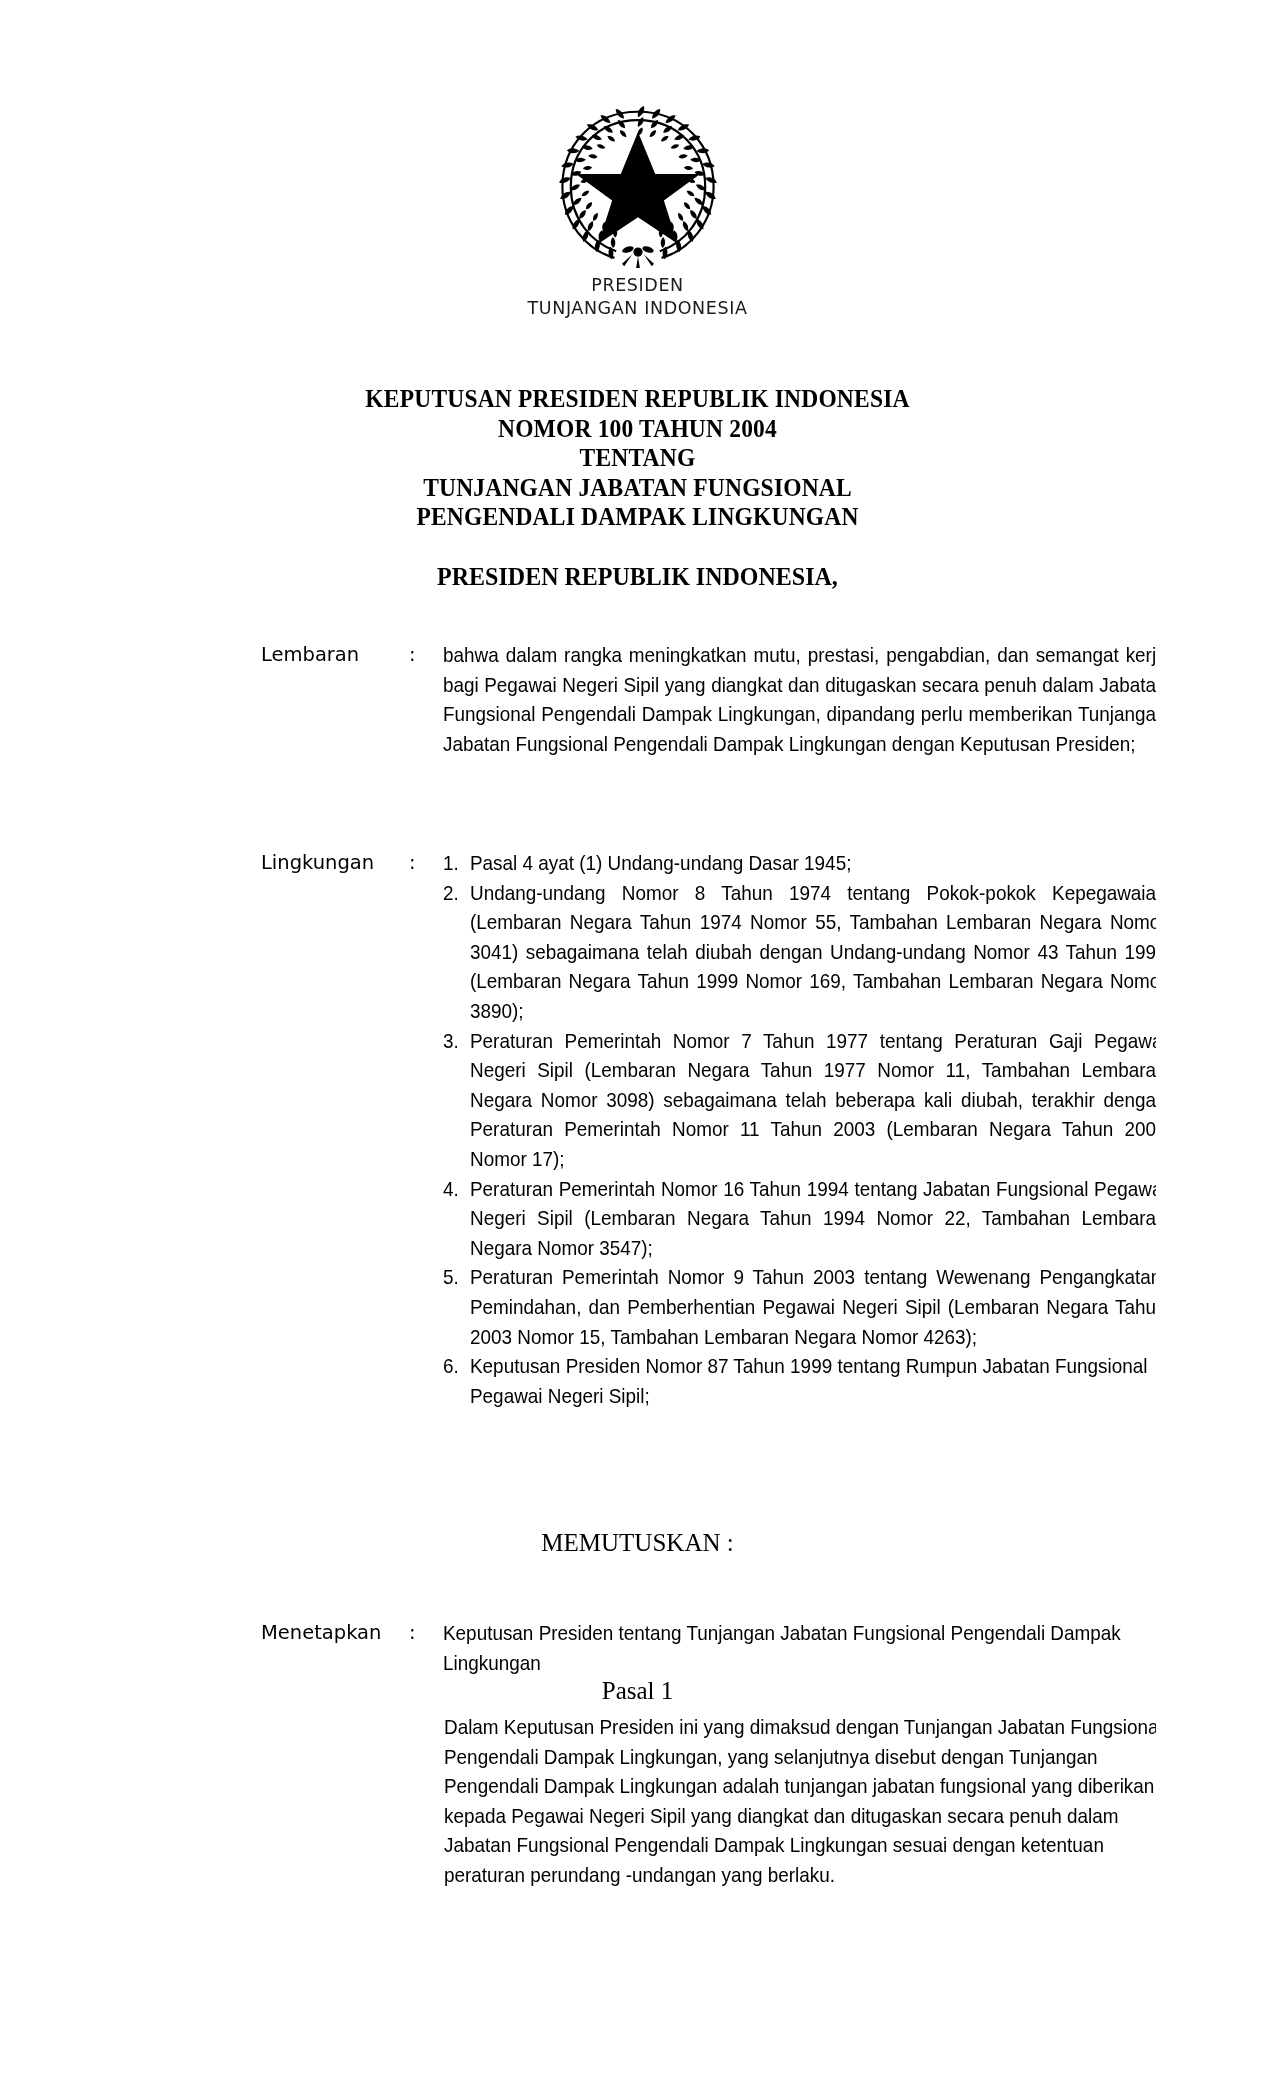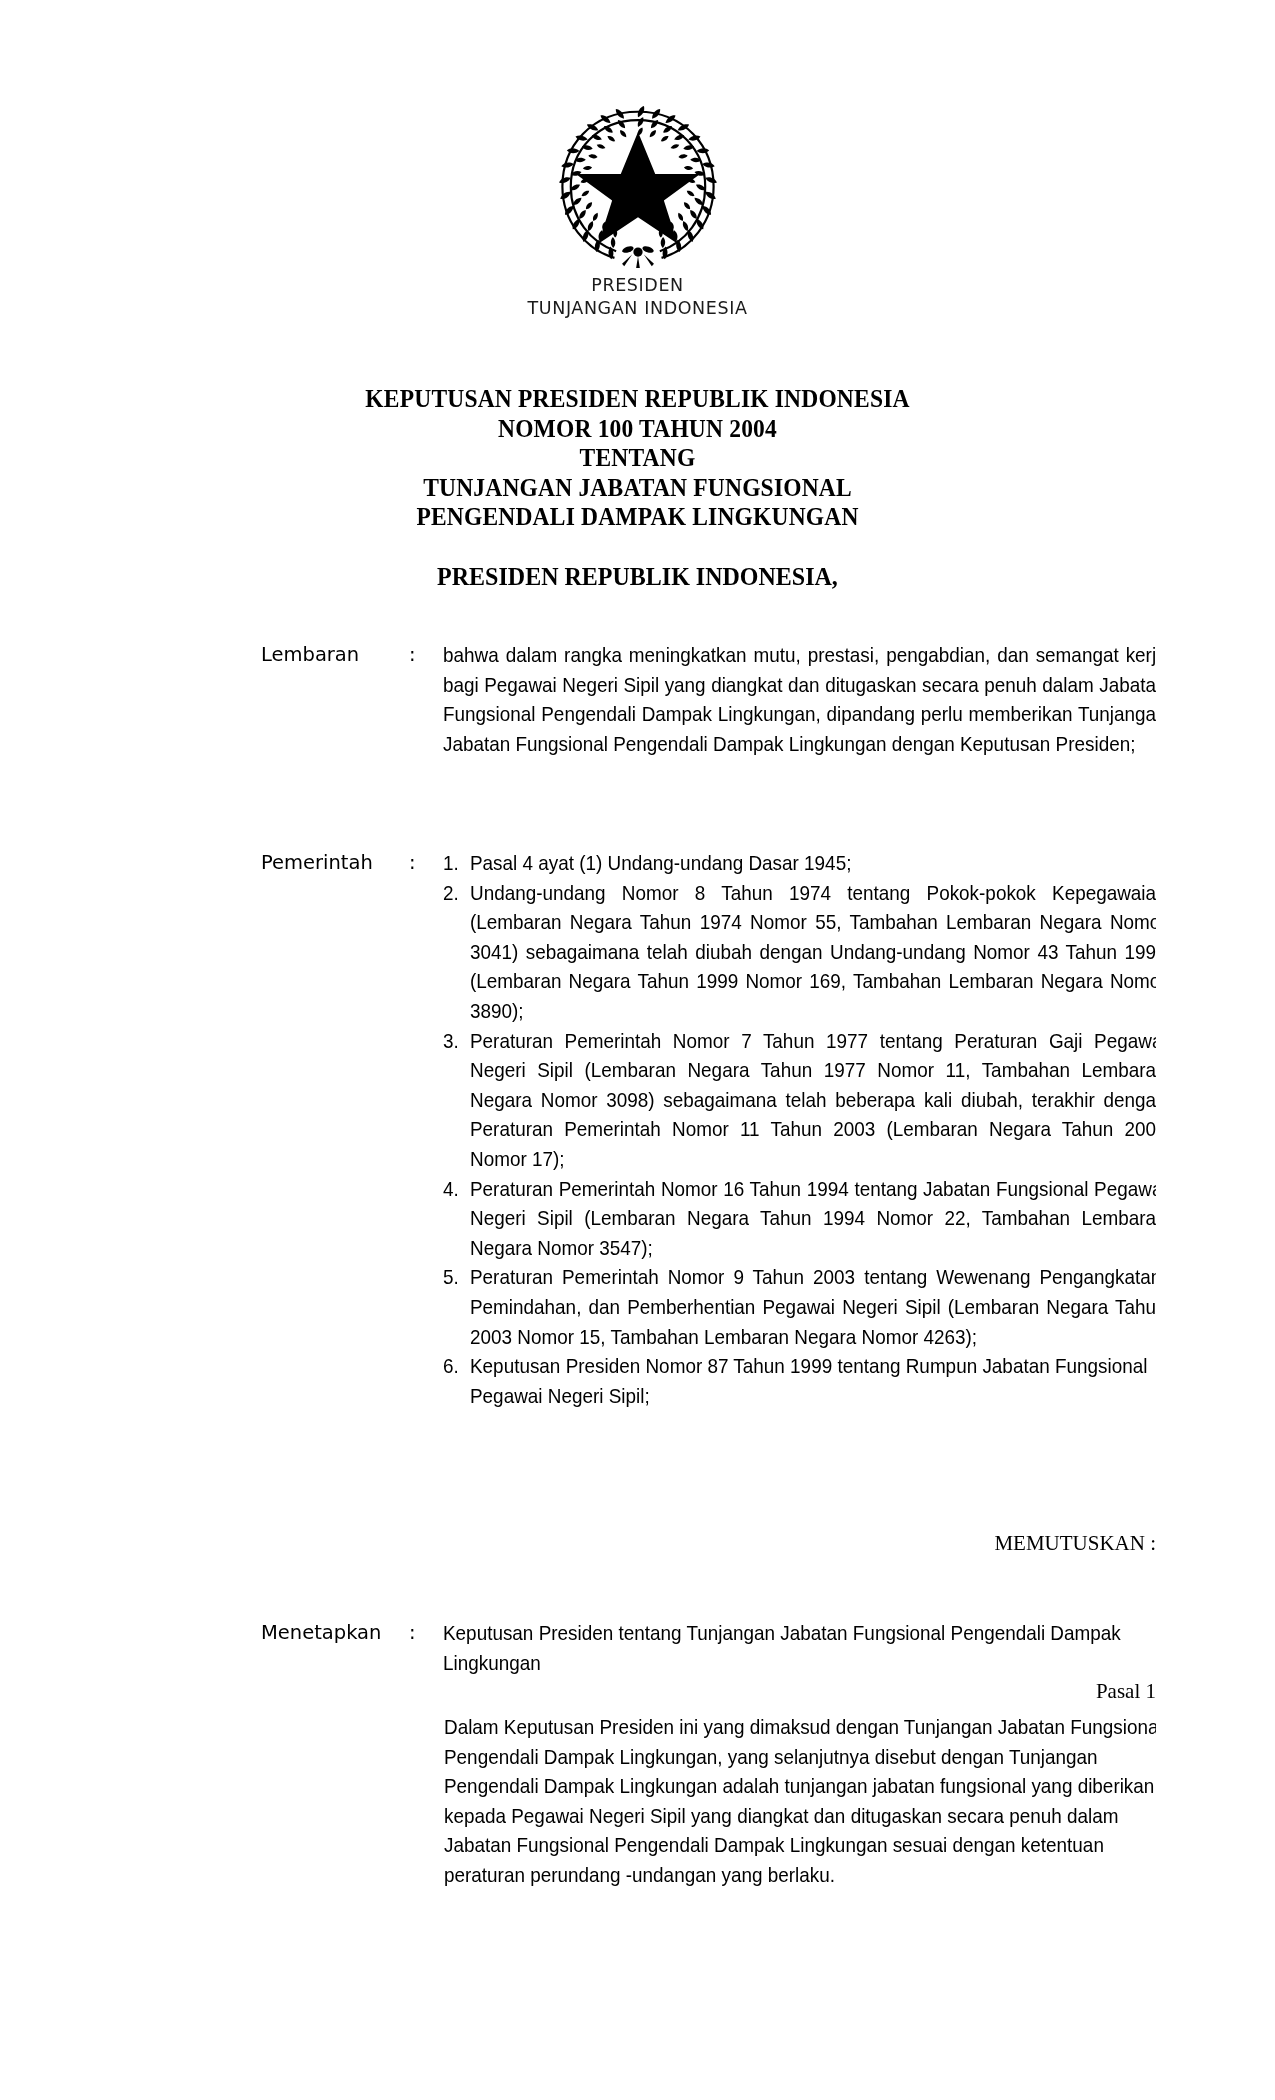--- a/index.html
+++ b/index.html
@@ -126,23 +126,23 @@
   }
   ol.legal-list > li:last-child {
     text-align: left;
   }
 
   
   .center-serif {
     position: absolute;
     left: 0;
     right: 0;
-    text-align: right;
+    text-align: center;
     font-family: "Liberation Serif", serif;
-    font-size: 21px;
+    font-size: 25px;
     line-height: 30px;
   }
 
   
   .pasal-body {
     position: absolute;
     left: 325px;
     width: 803px;
     font-family: "Liberation Sans Narrow", "Liberation Sans", sans-serif;
     font-stretch: condensed;
@@ -283,21 +283,21 @@
 
   <div class="clause" style="top:640px;">
     <div class="clause-label">Lembaran</div>
     <div class="clause-colon">:</div>
     <div class="clause-body">
       <p>bahwa dalam rangka meningkatkan mutu, prestasi, pengabdian, dan semangat kerja bagi Pegawai Negeri Sipil yang diangkat dan ditugaskan secara penuh dalam Jabatan Fungsional Pengendali Dampak Lingkungan, dipandang perlu memberikan Tunjangan Jabatan Fungsional Pengendali Dampak Lingkungan dengan Keputusan Presiden;</p>
     </div>
   </div>
 
   <div class="clause" style="top:848px;">
-    <div class="clause-label">Pemerintah</div>
+    <div class="clause-label">Lingkungan</div>
     <div class="clause-colon">:</div>
     <div class="clause-body">
       <ol class="legal-list" id="mengingat-list">
           <li>Pasal 4 ayat (1) Undang-undang Dasar 1945;</li>
           <li>Undang-undang Nomor 8 Tahun 1974 tentang Pokok-pokok Kepegawaian (Lembaran Negara Tahun 1974 Nomor 55, Tambahan Lembaran Negara Nomor 3041) sebagaimana telah diubah dengan Undang-undang Nomor 43 Tahun 1999 (Lembaran Negara Tahun 1999 Nomor 169, Tambahan Lembaran Negara Nomor 3890);</li>
           <li>Peraturan Pemerintah Nomor 7 Tahun 1977 tentang Peraturan Gaji Pegawai Negeri Sipil (Lembaran Negara Tahun 1977 Nomor 11, Tambahan Lembaran Negara Nomor 3098) sebagaimana telah beberapa kali diubah, terakhir dengan Peraturan Pemerintah Nomor 11 Tahun 2003  (Lembaran Negara Tahun 2003 Nomor 17);</li>
           <li>Peraturan Pemerintah Nomor 16 Tahun 1994 tentang Jabatan Fungsional Pegawai Negeri Sipil (Lembaran Negara Tahun 1994 Nomor 22, Tambahan Lembaran Negara Nomor 3547);</li>
           <li>Peraturan Pemerintah Nomor 9 Tahun 2003 tentang Wewenang Pengangkatan, Pemindahan, dan Pemberhentian Pegawai Negeri Sipil (Lembaran Negara Tahun 2003 Nomor 15, Tambahan Lembaran Negara Nomor 4263);</li>
           <li>Keputusan Presiden Nomor 87 Tahun 1999 tentang Rumpun Jabatan Fungsional Pegawai Negeri Sipil;</li>
         </ol>

